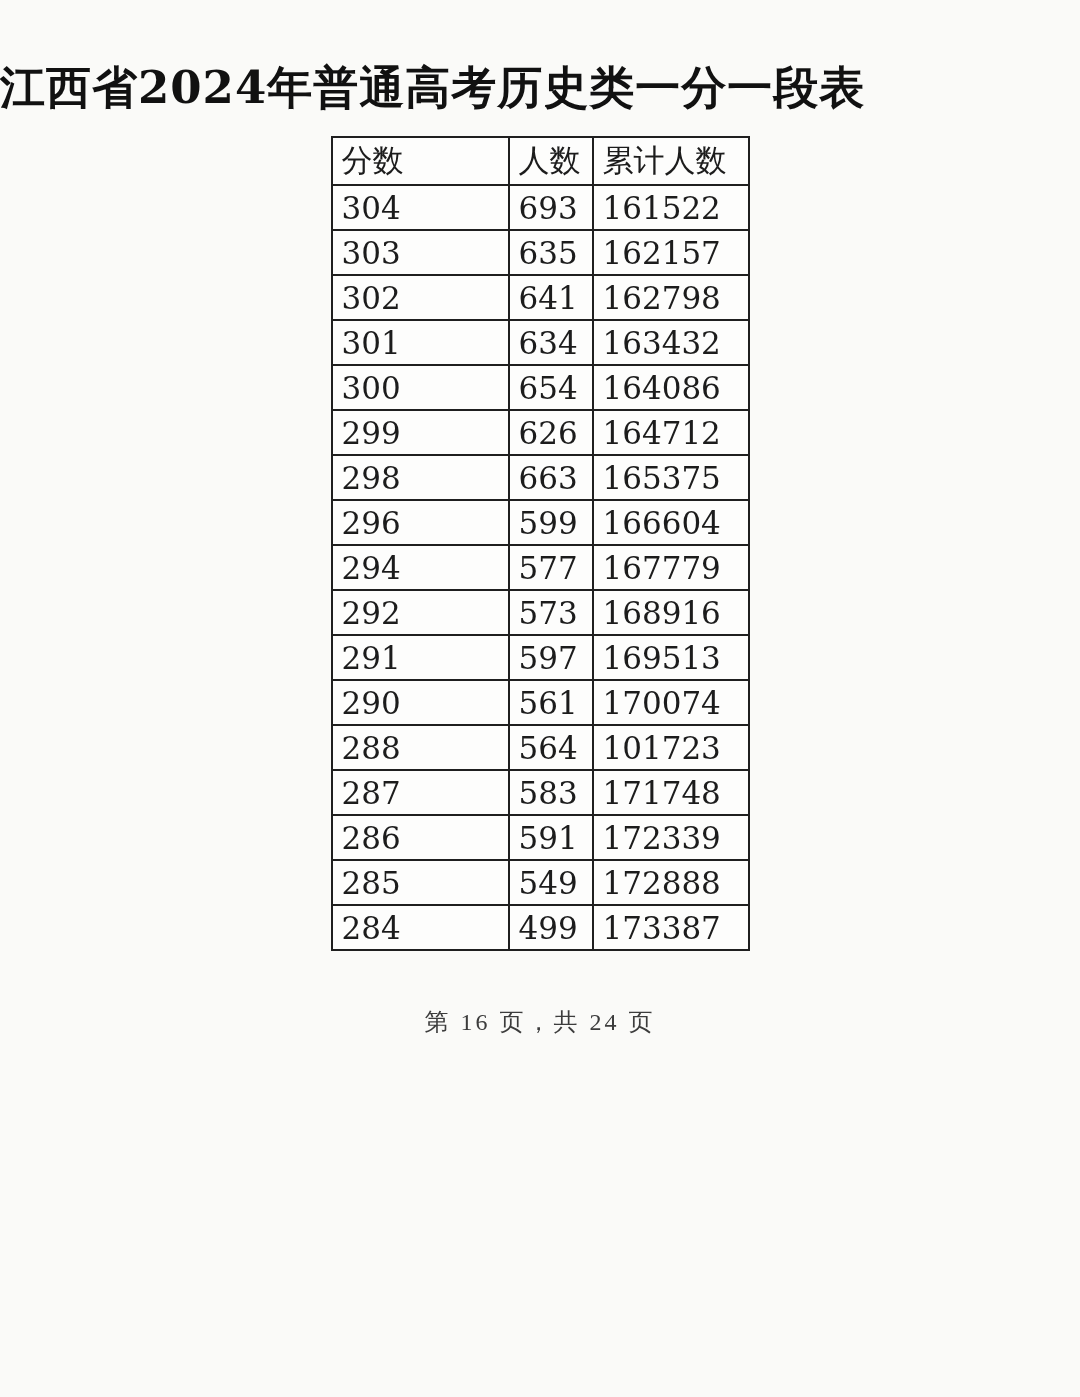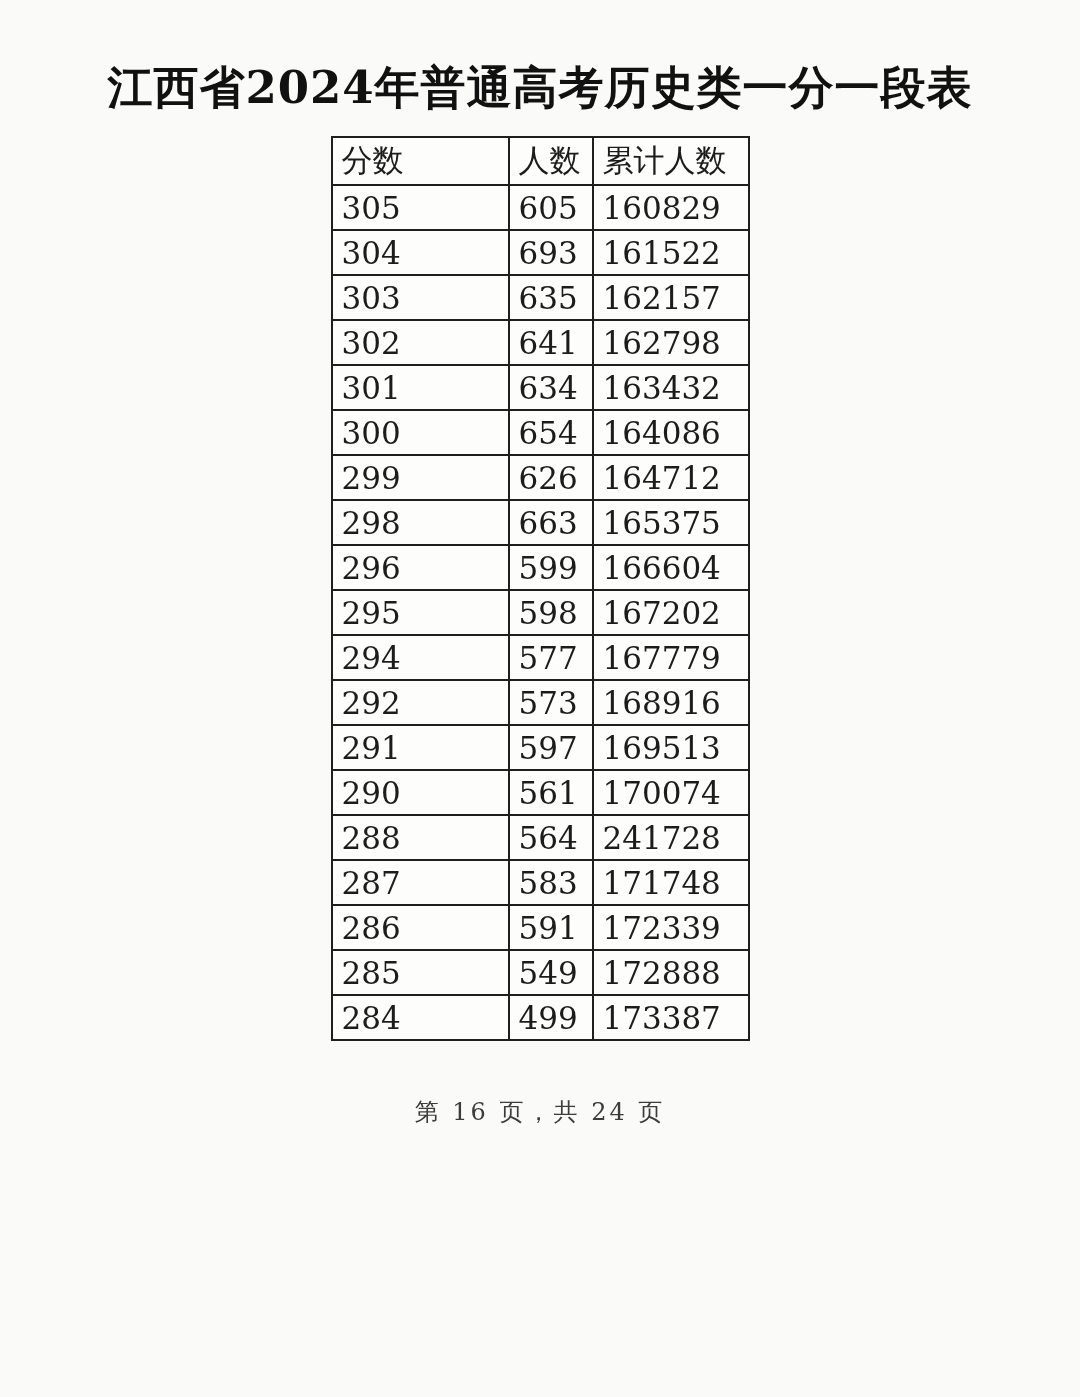--- a/index.html
+++ b/index.html
@@ -11,21 +11,21 @@
     color: #1c1c1c;
     overflow: hidden;
   }
   .page {
     position: relative;
     width: 1080px;
     height: 1397px;
   }
   .page-title {
     margin-top: 58px;
-    text-align: center;
+    text-align: left;
     font-size: 45px;
     font-weight: bold;
     letter-spacing: 1px;
     color: #111;
   }
   table.score-table {
     margin: 18px auto 0 auto;
     width: 417px;
     border-collapse: collapse;
     table-layout: fixed;
@@ -46,20 +46,21 @@
     overflow: hidden;
   }
   table.score-table th { height: 48px; margin-top: 44px; }
   table.score-table td { height: 45px; }
   .page-footer {
     margin-top: 55px;
     text-align: center;
     font-size: 24px;
     letter-spacing: 3px;
     color: #3c3c3c;
+    font-family: Liberation Serif, serif;
   }
 </style>
 </head>
 <body>
 
 <div class="page">
 
   <div class="page-title">江西省2024年普通高考历史类一分一段表</div>
 
   <table class="score-table">
@@ -69,25 +70,20 @@
         <col class="c3">
       </colgroup>
     <thead>
       <tr>
         <th>分数</th>
         <th>人数</th>
         <th>累计人数</th>
       </tr>
     </thead>
     <tbody>
-      <tr>
-        <td>305</td>
-        <td>605</td>
-        <td>160829</td>
-      </tr>
       <tr>
         <td>304</td>
         <td>693</td>
         <td>161522</td>
       </tr>
       <tr>
         <td>303</td>
         <td>635</td>
         <td>162157</td>
       </tr>
@@ -115,25 +111,20 @@
         <td>298</td>
         <td>663</td>
         <td>165375</td>
       </tr>
       <tr>
         <td>296</td>
         <td>599</td>
         <td>166604</td>
       </tr>
       <tr>
-        <td>295</td>
-        <td>598</td>
-        <td>167202</td>
-      </tr>
-      <tr>
         <td>294</td>
         <td>577</td>
         <td>167779</td>
       </tr>
       <tr>
         <td>292</td>
         <td>573</td>
         <td>168916</td>
       </tr>
       <tr>
@@ -142,21 +133,21 @@
         <td>169513</td>
       </tr>
       <tr>
         <td>290</td>
         <td>561</td>
         <td>170074</td>
       </tr>
       <tr>
         <td>288</td>
         <td>564</td>
-        <td>241728</td>
+        <td>101723</td>
       </tr>
       <tr>
         <td>287</td>
         <td>583</td>
         <td>171748</td>
       </tr>
       <tr>
         <td>286</td>
         <td>591</td>
         <td>172339</td>

